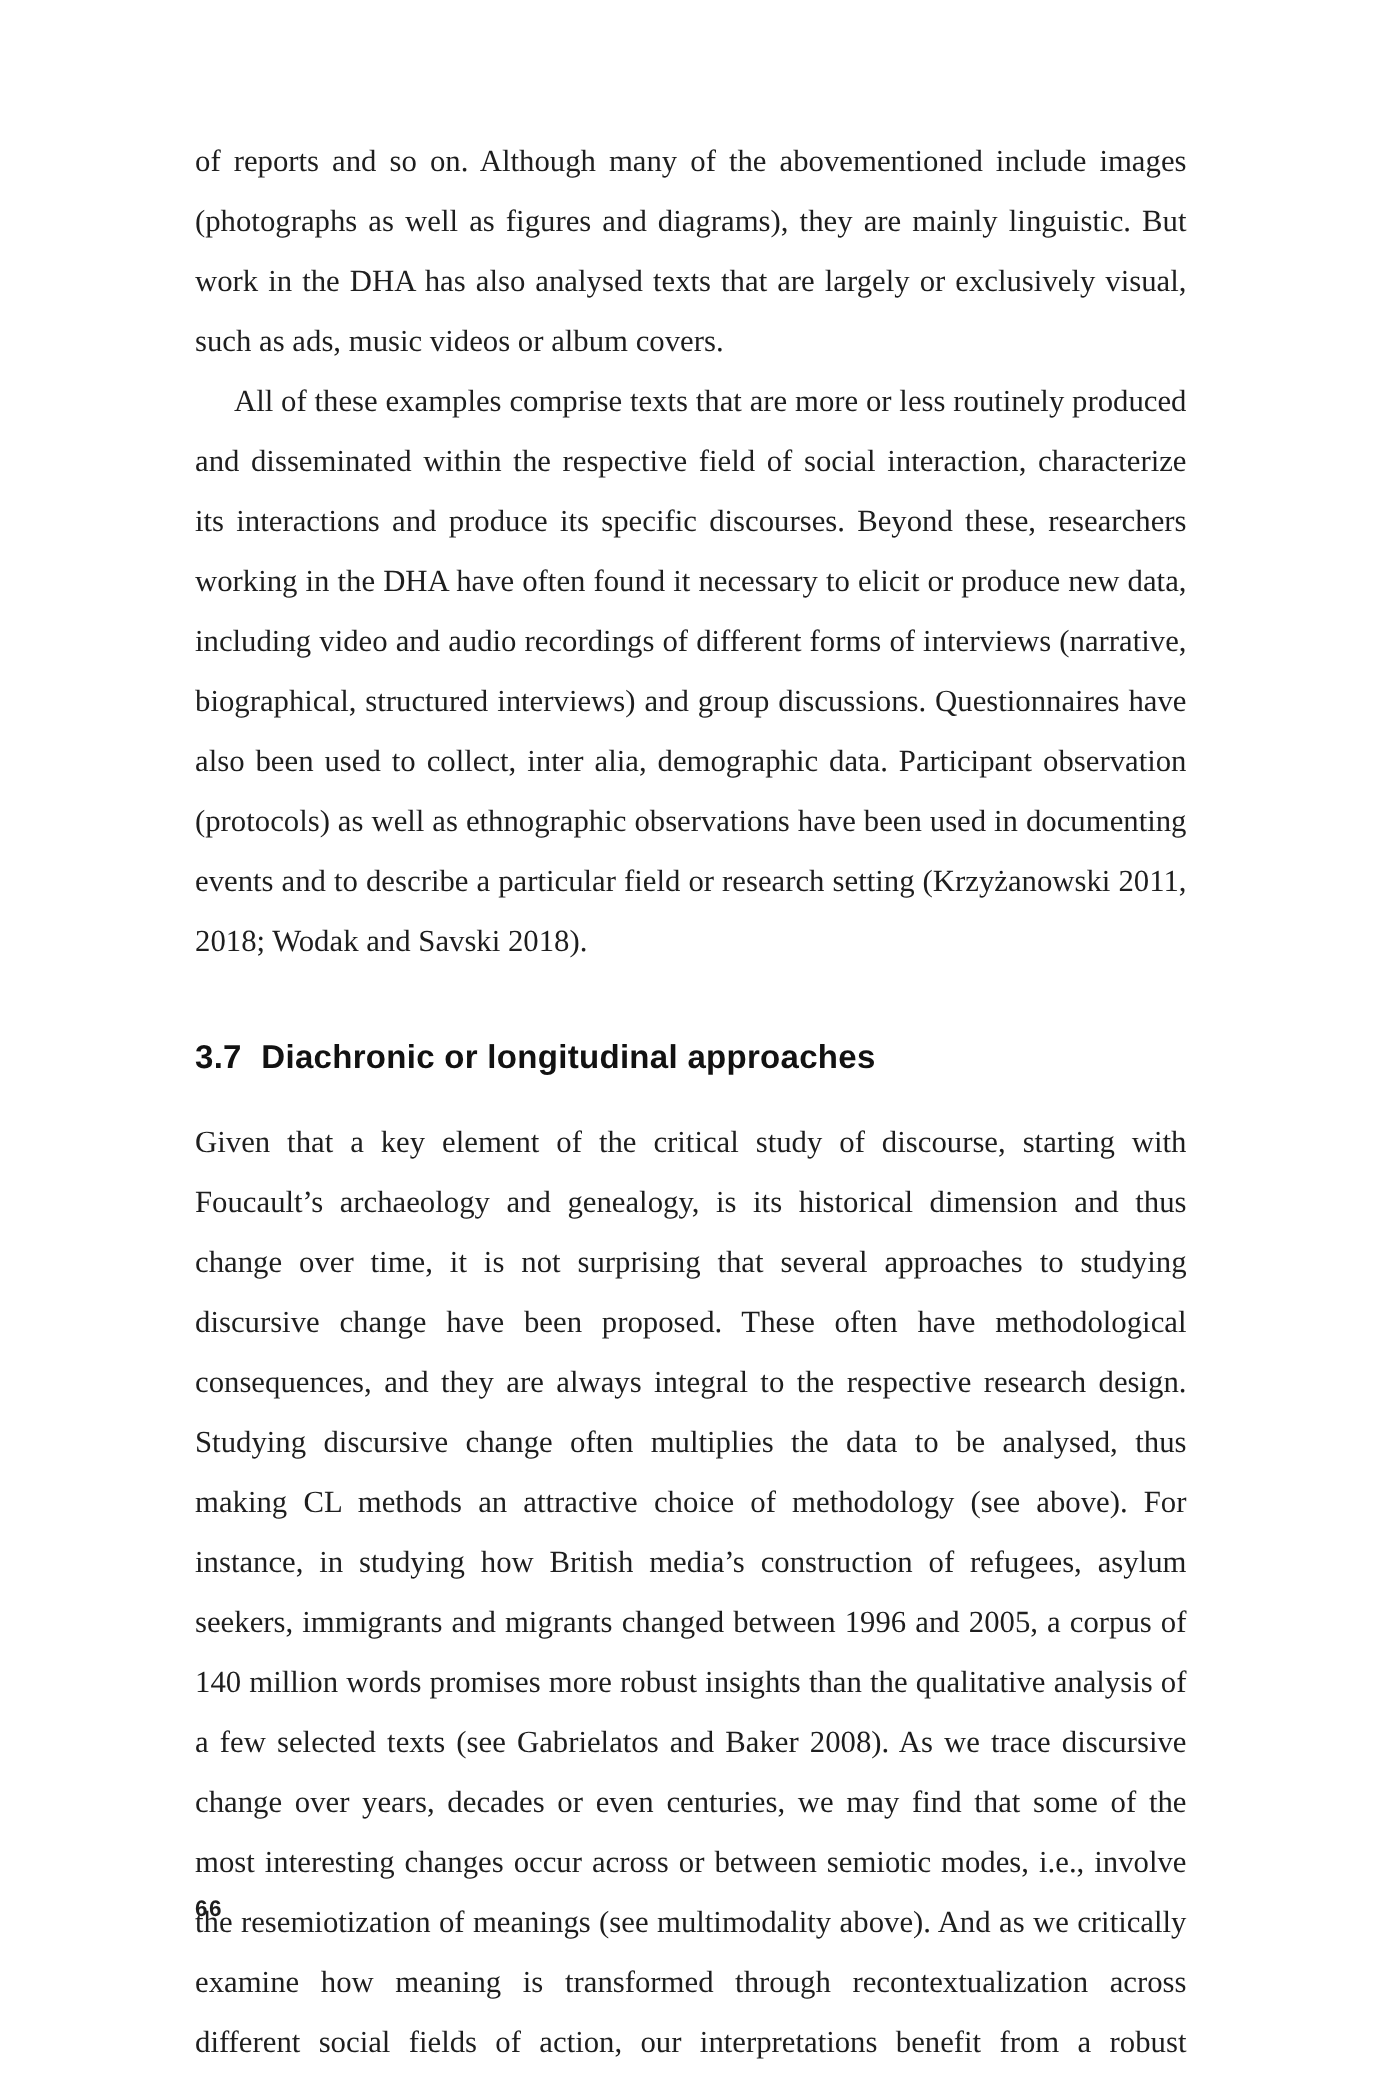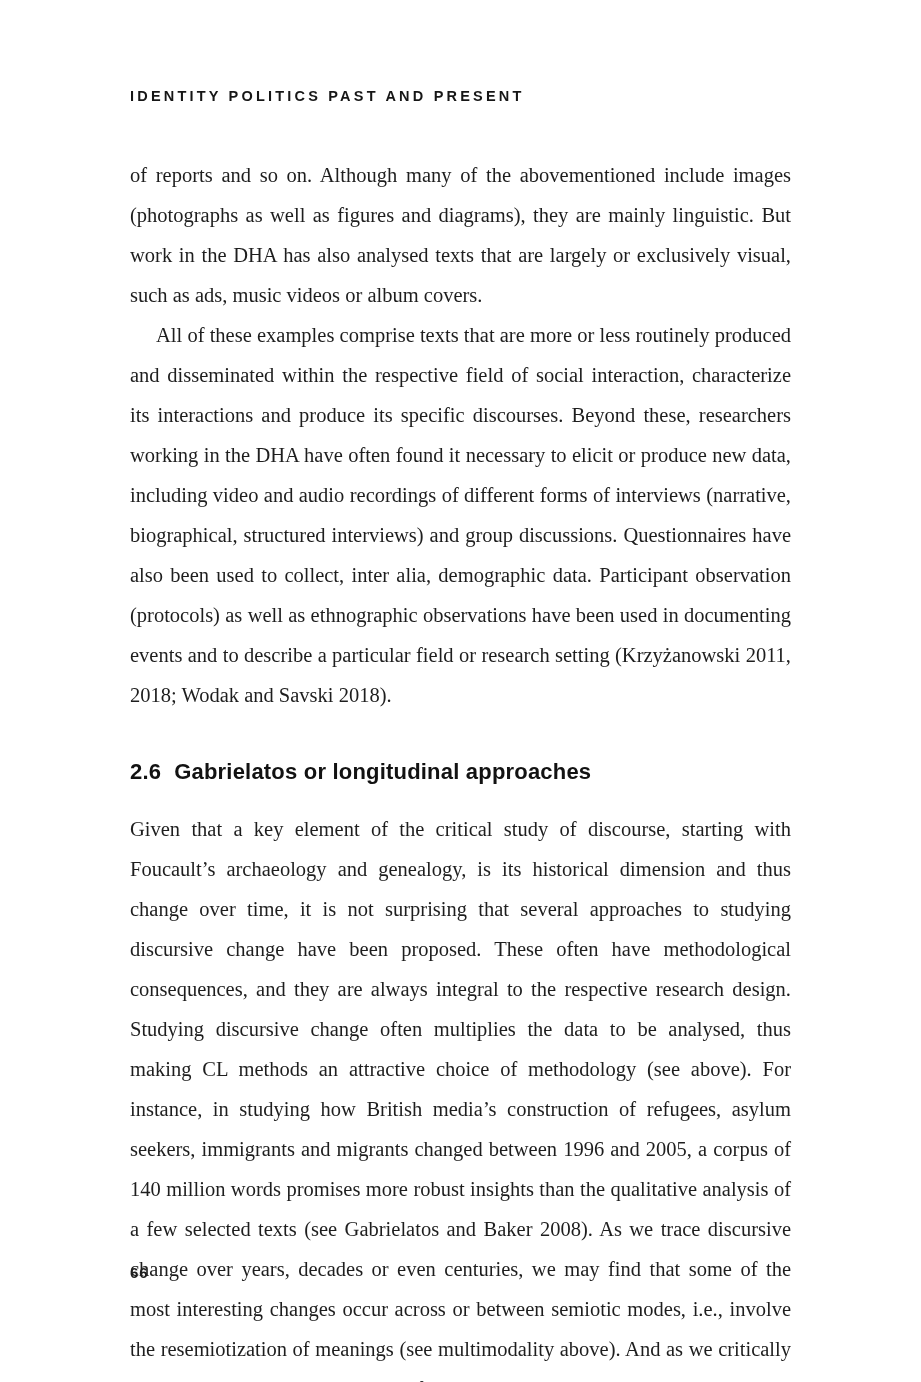--- a/index.html
+++ b/index.html
@@ -64,28 +64,27 @@
     color: #1e1e1e;
     text-align: center;
   }
 </style>
 </head>
 <body>
 
 <div class="page">
   <div class="content">
 
-    <div class="running-head">IDENTITY POLITICS PAST AND PRESENT</div>
 
     <p class="body">of reports and so on. Although many of the abovementioned include images (photographs as well as figures and diagrams), they are mainly linguistic. But work in the DHA has also analysed texts that are largely or exclusively visual, such as ads, music videos or album covers.</p>
 
     <p class="body indent">All of these examples comprise texts that are more or less routinely produced and disseminated within the respective field of social interaction, characterize its interactions and produce its specific discourses. Beyond these, researchers working in the DHA have often found it necessary to elicit or produce new data, including video and audio recordings of different forms of interviews (narrative, biographical, structured interviews) and group discussions. Questionnaires have also been used to collect, inter alia, demographic data. Participant observation (protocols) as well as ethnographic observations have been used in documenting events and to describe a particular field or research setting (Krzyżanowski 2011, 2018; Wodak and Savski 2018).</p>
 
     <h2 class="section-heading">
-      <span class="sec-num">2.6</span><span class="sec-title">Gabrielatos or longitudinal approaches</span>
+      <span class="sec-num">3.7</span><span class="sec-title">Diachronic or longitudinal approaches</span>
     </h2>
 
     <p class="body">Given that a key element of the critical study of discourse, starting with Foucault’s archaeology and genealogy, is its historical dimension and thus change over time, it is not surprising that several approaches to studying discursive change have been proposed. These often have methodological consequences, and they are always integral to the respective research design. Studying discursive change often multiplies the data to be analysed, thus making CL methods an attractive choice of methodology (see above). For instance, in studying how British media’s construction of refugees, asylum seekers, immigrants and migrants changed between 1996 and 2005, a corpus of 140 million words promises more robust insights than the qualitative analysis of a few selected texts (see Gabrielatos and Baker 2008). As we trace discursive change over years, decades or even centuries, we may find that some of the most interesting changes occur across or between semiotic modes, i.e., involve the resemiotization of meanings (see multimodality above). And as we critically examine how meaning is transformed through recontextualization across different social fields of action, our interpretations benefit from a robust conceptualization and analysis of contexts (see above). For example, historical events or scientific findings may be recontextualized</p>
 
   </div>
 
   <div class="page-number">66</div>
 </div>
 
 </body></html>

